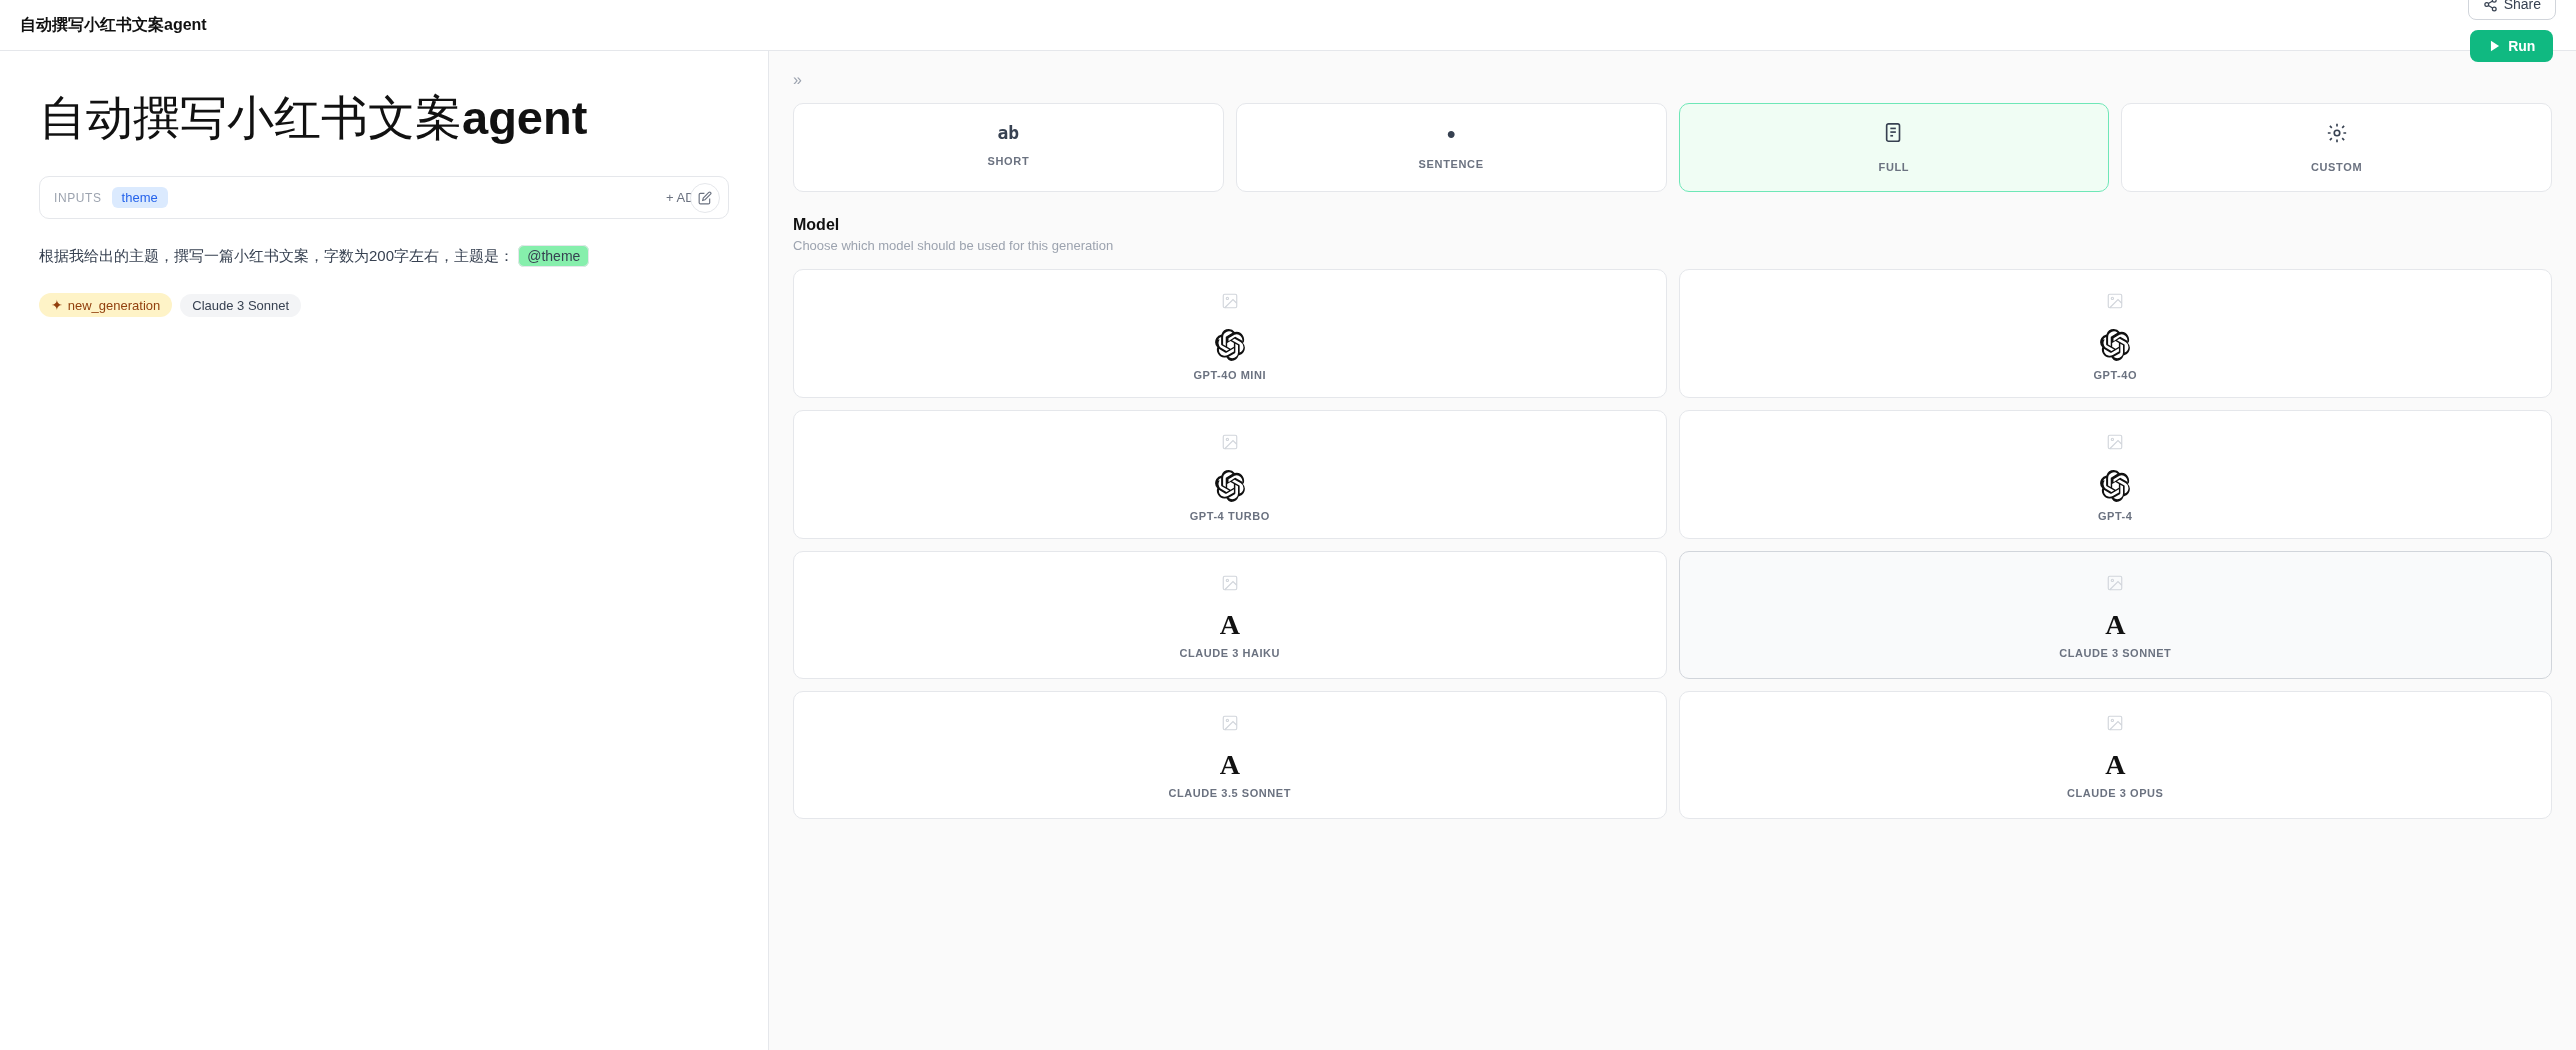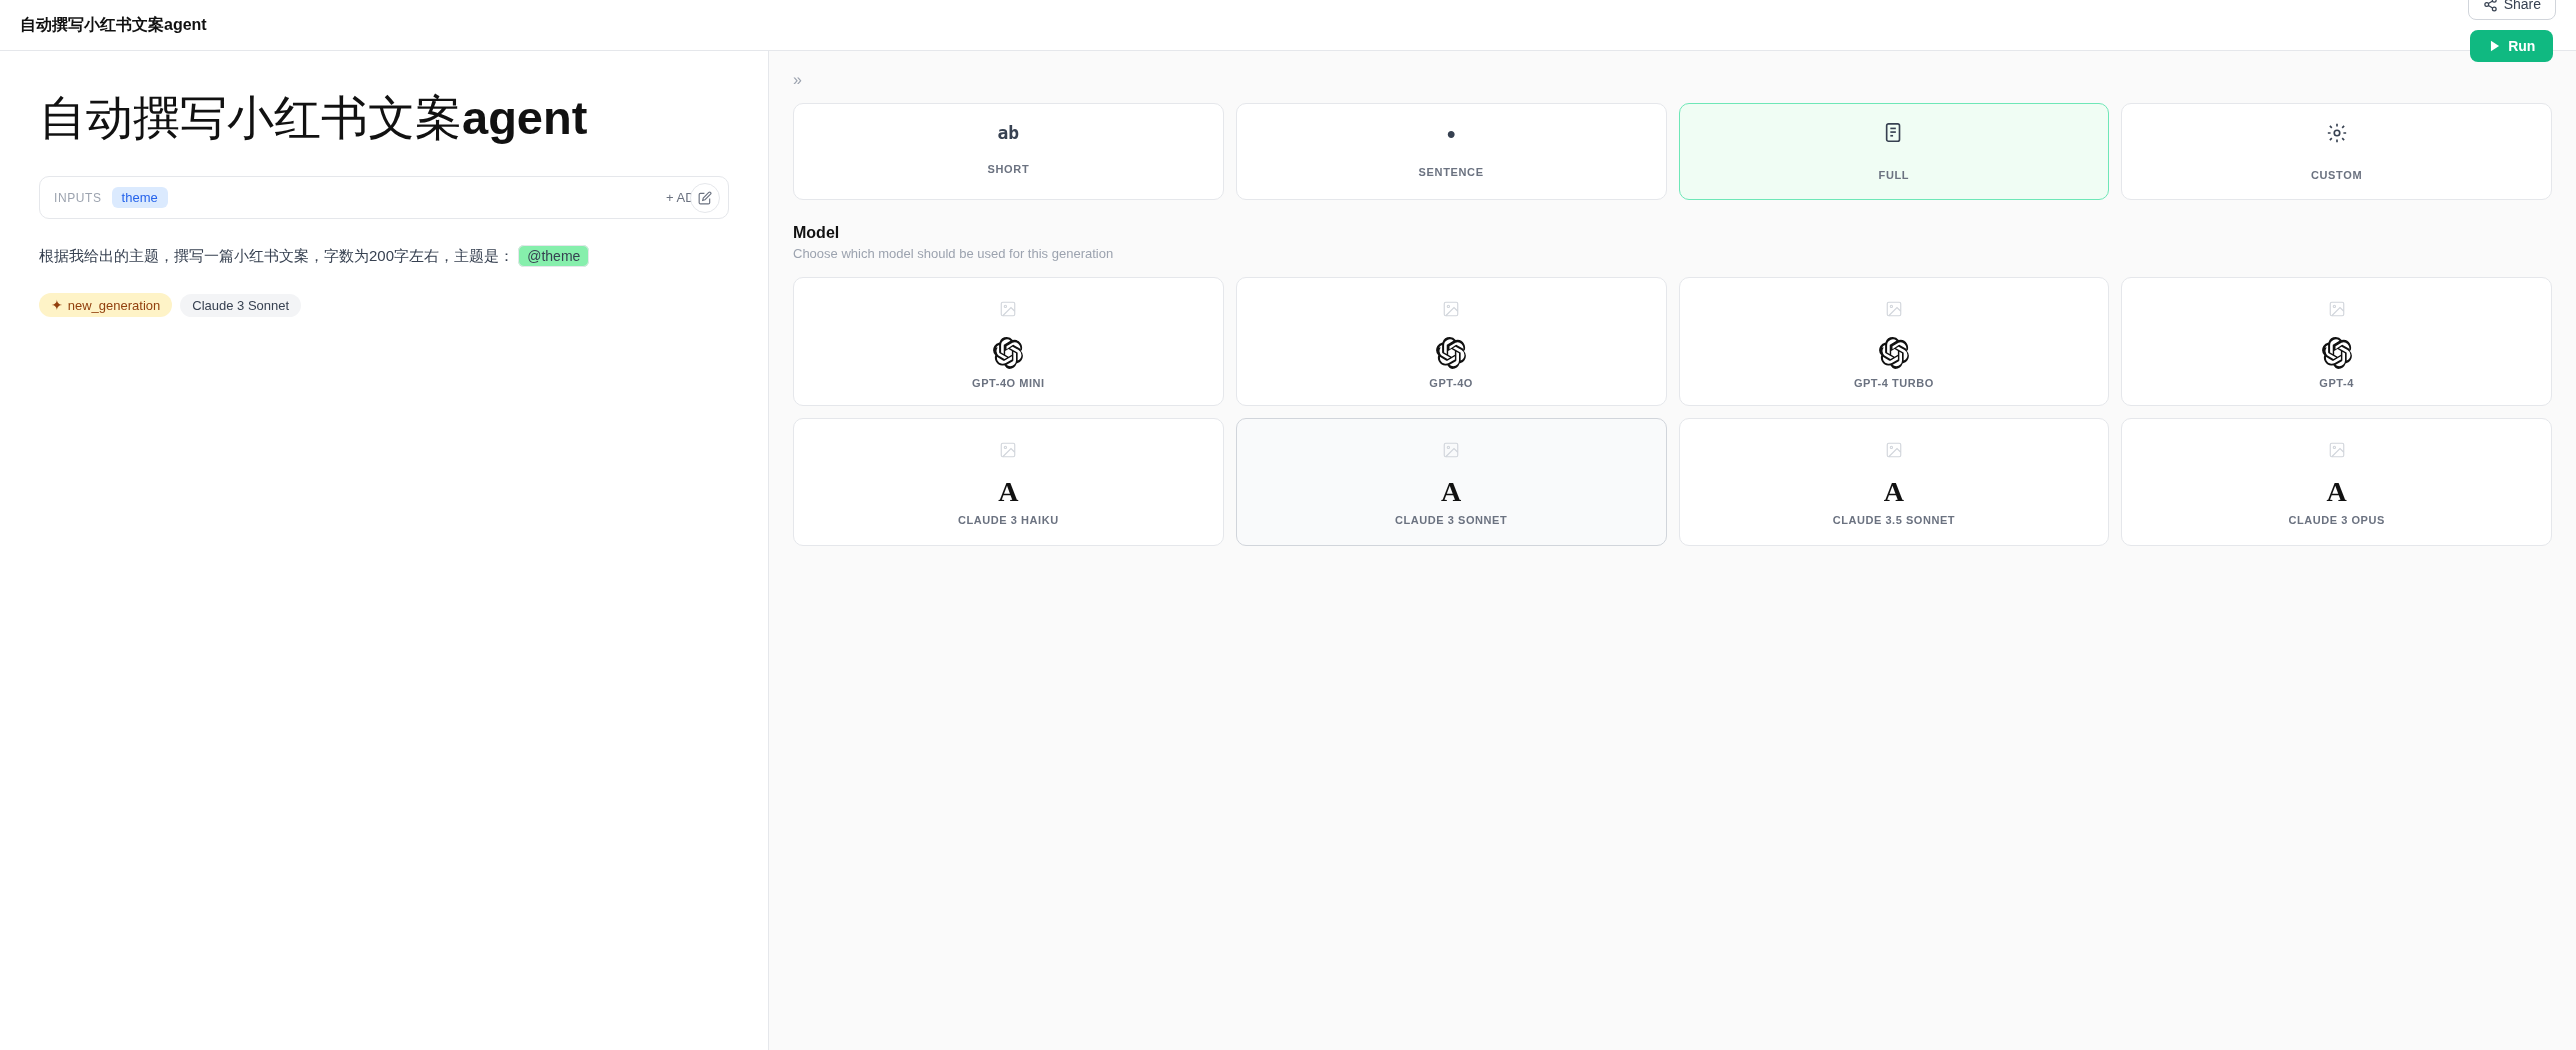--- a/index.html
+++ b/index.html
@@ -218,21 +218,21 @@
       margin-bottom: 24px;
     }
     .format-card {
       background: #fff;
       border: 1px solid #e5e7eb;
       border-radius: 10px;
       padding: 18px 12px;
       display: flex;
       flex-direction: column;
       align-items: center;
-      gap: 16px;
+      gap: 8px;
       cursor: pointer;
       transition: border-color 0.15s;
     }
     .format-card.selected {
       background: #f0fdf4;
       border-color: #6ee7b7;
     }
     .format-card-icon {
       font-size: 22px;
       color: #374151;
@@ -242,21 +242,21 @@
       font-size: 11px;
       font-weight: 600;
       color: #6b7280;
       text-transform: uppercase;
       letter-spacing: 0.06em;
     }
 
     
     .model-grid {
       display: grid;
-      grid-template-columns: repeat(4, 1fr);
+      grid-template-columns: repeat(2, 1fr);
       gap: 12px;
     }
     .model-card {
       background: #fff;
       border: 1px solid #e5e7eb;
       border-radius: 10px;
       padding: 16px 12px;
       display: flex;
       flex-direction: column;
       align-items: center;

